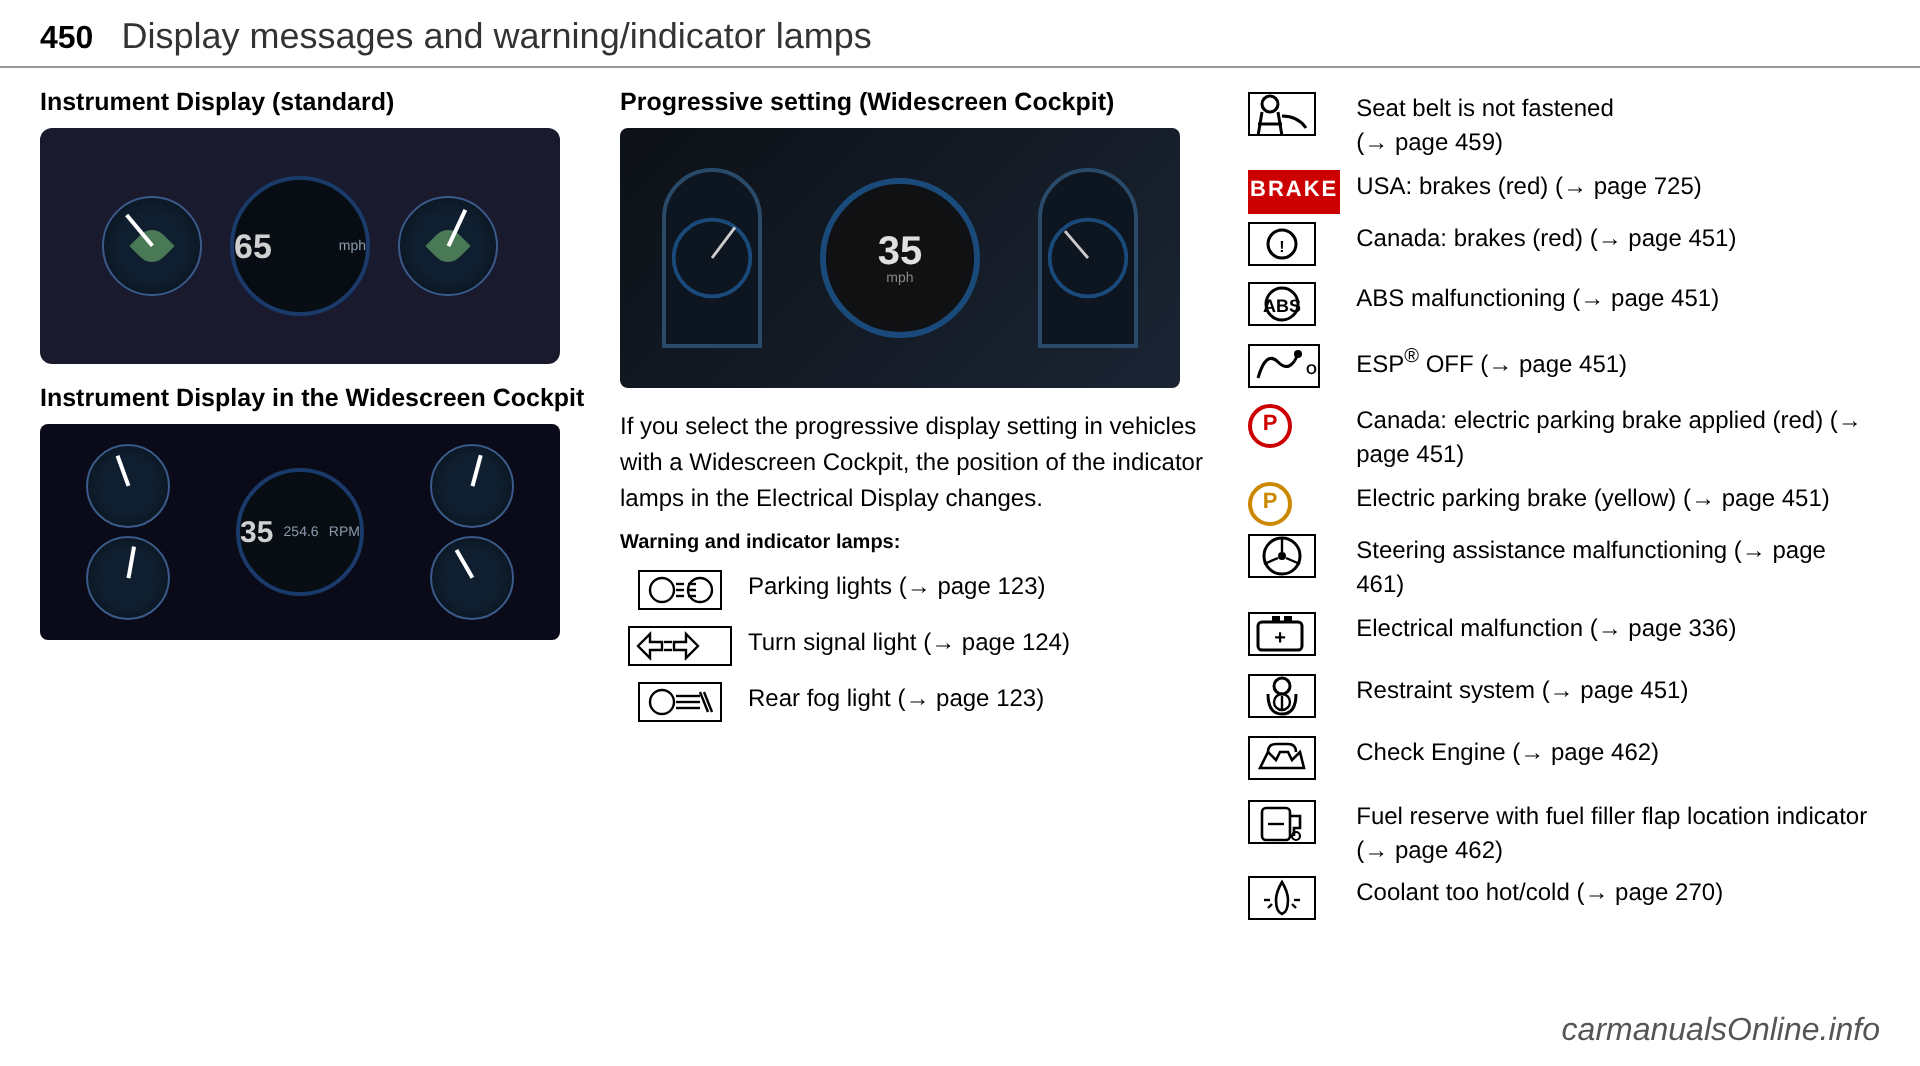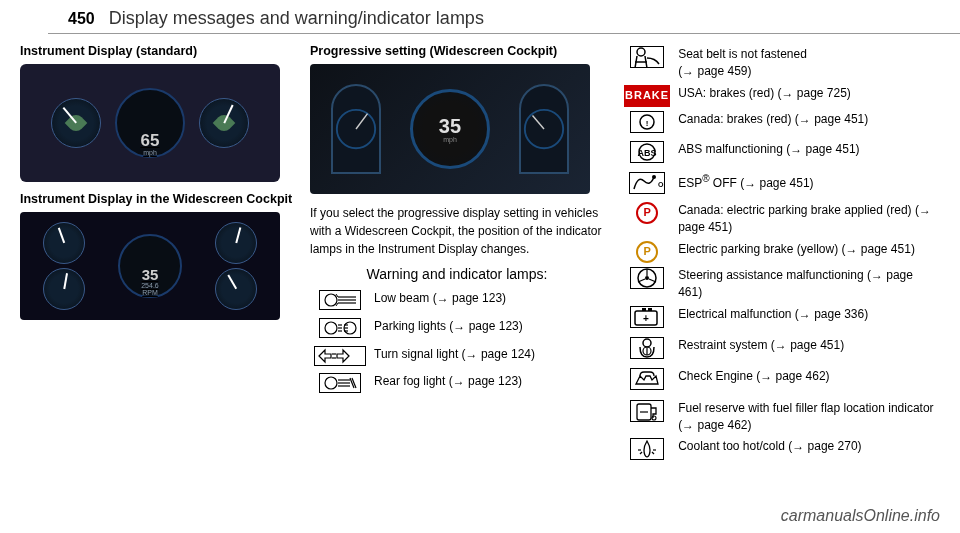--- a/index.html
+++ b/index.html
@@ -9,21 +9,20 @@
       background: #fff;
       color: #000;
       width: 960px;
       min-height: 533px;
     }
     .header {
       display: flex;
       align-items: baseline;
       padding: 8px 20px 4px 20px;
       border-bottom: 1px solid #999;
-      margin-left: 48px;
     }
     .header-page-num {
       font-size: 16px;
       font-weight: bold;
       margin-right: 14px;
     }
     .header-title {
       font-size: 18px;
       color: #333;
       text-align: center;
@@ -121,25 +120,24 @@
       font-weight: bold;
       color: #e0e0e0;
       line-height: 1;
     }
     .body-text {
       font-size: 12px;
       line-height: 1.5;
       margin-bottom: 8px;
     }
     .warning-section-title {
-      font-size: 14px;
-      font-weight: normal;
+      font-size: 10px;
+      font-weight: bold;
       margin-bottom: 6px;
       margin-top: 4px;
-      text-align: center;
     }
     .warning-table {
       width: 100%;
       border-collapse: collapse;
     }
     .warning-table td {
       padding: 2px 4px;
       vertical-align: top;
       font-size: 12px;
       line-height: 1.4;
@@ -171,21 +169,21 @@
       vertical-align: top;
     }
     .right-table td {
       padding: 2px 4px 2px 4px;
       font-size: 12px;
       line-height: 1.45;
     }
     .right-icon-cell {
       width: 42px;
       padding: 2px 6px 2px 2px;
-      text-align: center;
+      text-align: left;
     }
     .right-icon-box {
       display: inline-flex;
       align-items: center;
       justify-content: center;
       border: 1.5px solid #000;
       min-width: 34px;
       height: 22px;
       font-size: 10px;
       font-weight: bold;
@@ -271,24 +269,23 @@
       border-radius: 50% 0 50% 0;
       transform: rotate(45deg);
     }
     .center-display-small {
       width: 70px;
       height: 70px;
       border-radius: 50%;
       border: 2px solid #1a3a6a;
       background: #080d14;
       display: flex;
-      flex-direction: column;
-      align-items: center;
-      justify-content: flex-end;
-      text-decoration: underline;
+      flex-direction: row;
+      align-items: center;
+      justify-content: space-between;
     }
     .center-speed-num {
       font-size: 17px;
       font-weight: bold;
       color: #d0d0d0;
       line-height: 1;
     }
     .center-readouts {
       font-size: 7px;
       color: #8a9aaa;
@@ -374,42 +371,27 @@
         </div>
         <div class="ws-gauge-circle" style="width:50px;height:90px;border-radius:25px 25px 0 0;background:#0d1520;">
           <svg width="48" height="48" viewBox="0 0 48 48">
             <circle cx="24" cy="24" r="20" fill="none" stroke="#1a4a7a" stroke-width="2"></circle>
             <line x1="24" y1="24" x2="12" y2="10" stroke="#ccc" stroke-width="1.5"></line>
           </svg>
         </div>
       </div>
     </div>
 
-    <p class="body-text">If you select the progressive display setting in vehicles with a Widescreen Cockpit, the position of the indicator lamps in the Instrument Display changes.</p>
+    <p class="body-text">If you select the progressive display setting in vehicles with a Widescreen Cockpit, the position of the indicator lamps in the Electrical Display changes.</p>
 
     <div class="warning-section-title">Warning and indicator lamps:</div>
 
     <table class="warning-table">
       <tbody>
 
-        <tr>
-          <td class="icon-cell">
-            <span class="icon-box">
-              <svg width="36" height="18" viewBox="0 0 36 18">
-                <circle cx="9" cy="9" r="6" fill="none" stroke="#000" stroke-width="1.2"></circle>
-                <line x1="16" y1="6" x2="34" y2="6" stroke="#000" stroke-width="1.2"></line>
-                <line x1="16" y1="9" x2="34" y2="9" stroke="#000" stroke-width="1.2"></line>
-                <line x1="16" y1="12" x2="34" y2="12" stroke="#000" stroke-width="1.2"></line>
-                <line x1="14" y1="3" x2="16" y2="6" stroke="#000" stroke-width="1"></line>
-                <line x1="14" y1="15" x2="16" y2="12" stroke="#000" stroke-width="1"></line>
-              </svg>
-            </span>
-          </td>
-          <td>Low beam (→ page 123)</td>
-        </tr>
 
         <tr>
           <td class="icon-cell">
             <span class="icon-box">
               <svg width="36" height="18" viewBox="0 0 36 18">
                 <circle cx="9" cy="9" r="6" fill="none" stroke="#000" stroke-width="1.2"></circle>
                 <line x1="16" y1="6" x2="20" y2="6" stroke="#000" stroke-width="1.2"></line>
                 <line x1="16" y1="9" x2="20" y2="9" stroke="#000" stroke-width="1.2"></line>
                 <line x1="16" y1="12" x2="20" y2="12" stroke="#000" stroke-width="1.2"></line>
                 <circle cx="28" cy="9" r="6" fill="none" stroke="#000" stroke-width="1.2"></circle>

